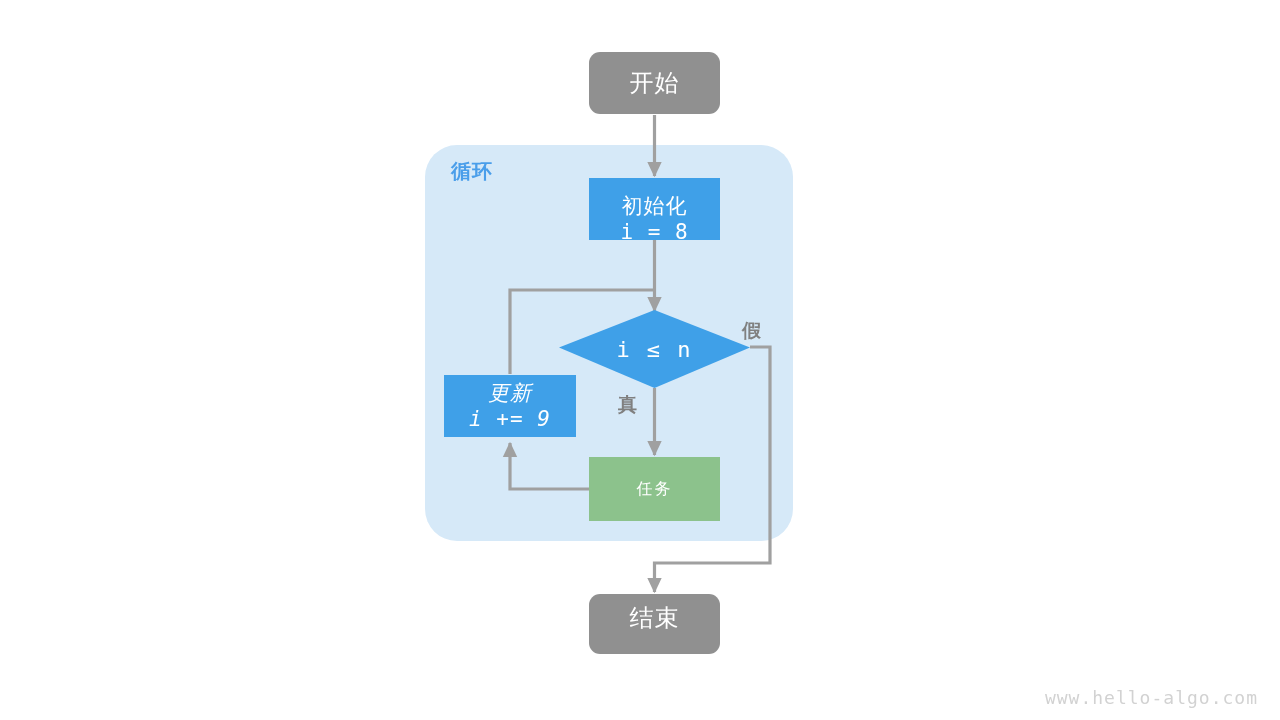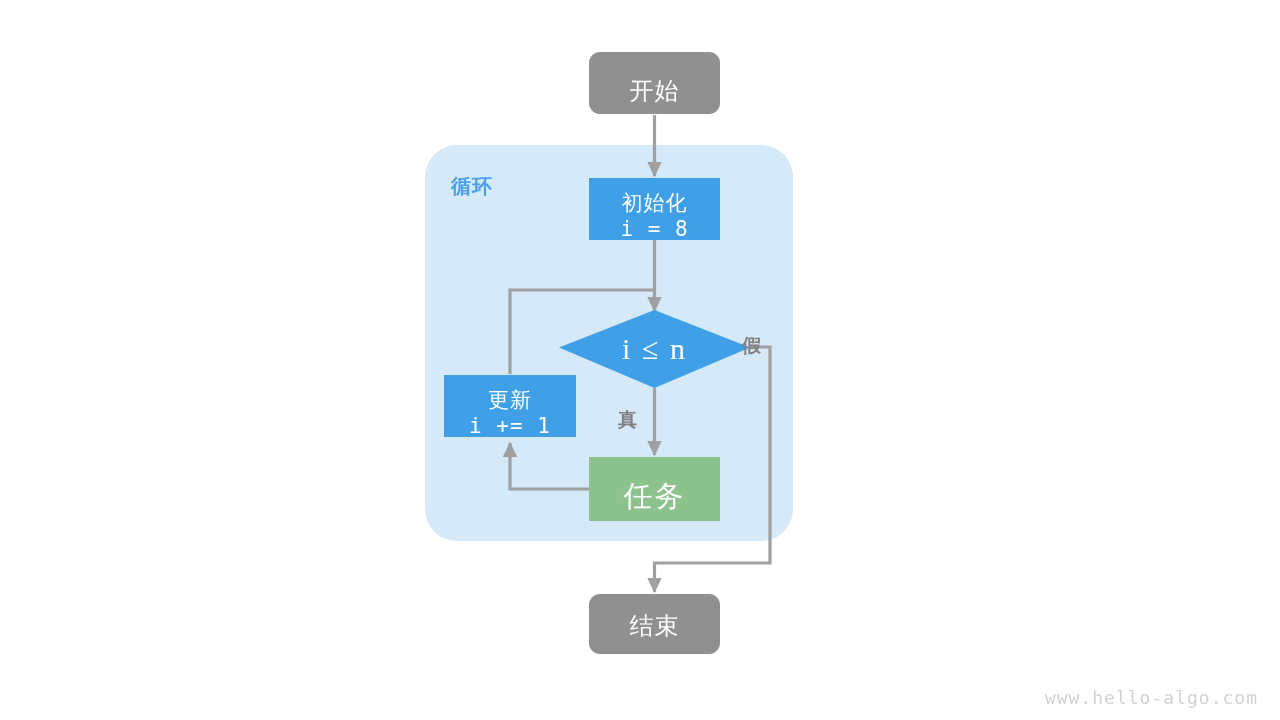--- a/index.html
+++ b/index.html
@@ -31,21 +31,20 @@
     display: flex;
     flex-direction: column;
     align-items: center;
     justify-content: center;
     text-align: center;
     pointer-events: none;
     white-space: pre;
   }
   .cjk {
     font-family: "DejaVu Sans", "Liberation Sans", sans-serif;
-    margin-top: 15px;
   }
   .mono {
     font-family: "DejaVu Sans Mono", "Liberation Mono", monospace;
   }
   .terminal-text {
     color: #ffffff;
     font-size: 24px;
     letter-spacing: 1px;
   }
   .process-text-cjk {
@@ -55,27 +54,26 @@
     letter-spacing: 1px;
   }
   .process-text-code {
     color: #ffffff;
     font-size: 21px;
     line-height: 27px;
     letter-spacing: 1px;
   }
   .decision-text {
     color: #ffffff;
-    font-size: 30px;
+    font-size: 22px;
     letter-spacing: 2px;
-    font-family: Liberation Serif, serif;
   }
   .task-text {
     color: #ffffff;
-    font-size: 29px;
+    font-size: 16px;
     letter-spacing: 2px;
   }
   .group-title {
     position: absolute;
     color: #4a9eea;
     font-size: 20px;
     font-weight: bold;
     letter-spacing: 1px;
   }
   .edge-label {
@@ -131,32 +129,32 @@
 
     <rect x="589" y="594" width="131" height="60" rx="11" ry="11" fill="#909090"></rect>
   </svg>
 
   <div class="group-title cjk" style="left:451px; top:158px;">循环</div>
 
   <div class="node-label" style="left:589px; top:52px; width:131px; height:62px;">
     <span class="terminal-text cjk">开始</span>
   </div>
 
-  <div class="node-label" style="left:589px; top:178px; width:131px; height:62px;">
+  <div class="node-label" style="left:589px; top:188px; width:131px; height:62px;">
     <span class="process-text-cjk cjk">初始化</span>
     <span class="process-text-code mono">i = 8</span>
   </div>
 
   <div class="node-label" style="left:559px; top:310px; width:191px; height:78px;">
     <span class="decision-text mono">i ≤ n</span>
   </div>
 
-  <div class="node-label" style="left:444px; top:375px; width:132px; height:62px;">
+  <div class="node-label" style="left:444px; top:375px; width:132px; height:62px;font-style:italic;">
     <span class="process-text-cjk cjk">更新</span>
-    <span class="process-text-code mono">i += 1</span>
+    <span class="process-text-code mono">i += 9</span>
   </div>
 
   <div class="node-label" style="left:589px; top:457px; width:131px; height:64px;">
     <span class="task-text cjk">任务</span>
   </div>
 
   <div class="node-label" style="left:589px; top:594px; width:131px; height:48px;">
     <span class="terminal-text cjk">结束</span>
   </div>
 

